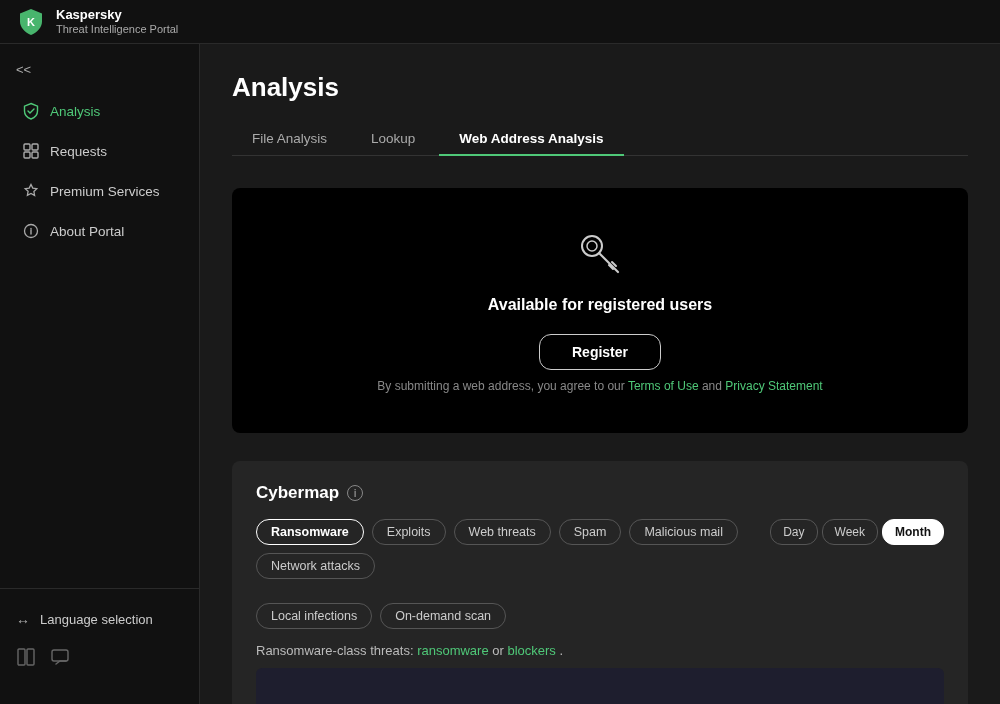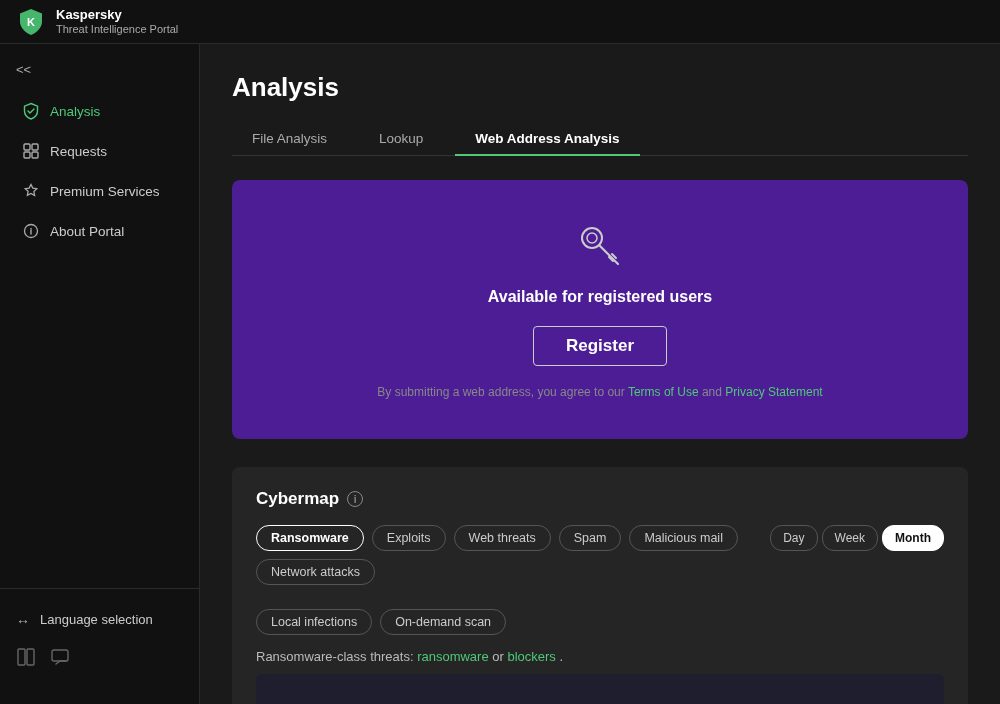--- a/index.html
+++ b/index.html
@@ -125,42 +125,42 @@
     .page-title {
       font-size: 26px;
       font-weight: 700;
       color: #fff;
       margin-bottom: 20px;
     }
 
     
     .tabs {
       display: flex;
-      gap: 12px;
+      gap: 4px;
       border-bottom: 1px solid #333;
-      margin-bottom: 24px;
+      margin-bottom: 32px;
     }
     .tab {
       padding: 8px 20px;
       cursor: pointer;
       color: #aaa;
       font-size: 13.5px;
       border-bottom: 2px solid transparent;
       margin-bottom: -1px;
       white-space: nowrap;
     }
     .tab.active {
       color: #fff;
       border-bottom: 2px solid #4fc878;
       font-weight: 600;
     }
 
     
     .card {
-      background: #4c1d95;
+      background: #000000;
       border-radius: 8px;
       padding: 40px 24px;
       margin-bottom: 28px;
       text-align: center;
     }
     .card-icon {
       font-size: 40px;
       margin-bottom: 16px;
       display: flex;
       justify-content: center;
@@ -175,25 +175,25 @@
       font-size: 16px;
       font-weight: 700;
       color: #fff;
       margin-bottom: 20px;
     }
     .register-btn {
       background: transparent;
       border: 1.5px solid #ccc;
       color: #fff;
       padding: 9px 32px;
-      border-radius: 4px;
-      cursor: pointer;
-      font-size: 17px;
+      border-radius: 12px;
+      cursor: pointer;
+      font-size: 14px;
       font-weight: 600;
-      margin-bottom: 18px;
+      margin-bottom: 8px;
     }
     .card-note {
       font-size: 12px;
       color: #888;
       margin-top: 1px;
     }
     .card-note a {
       color: #4fc878;
       text-decoration: none;
     }

